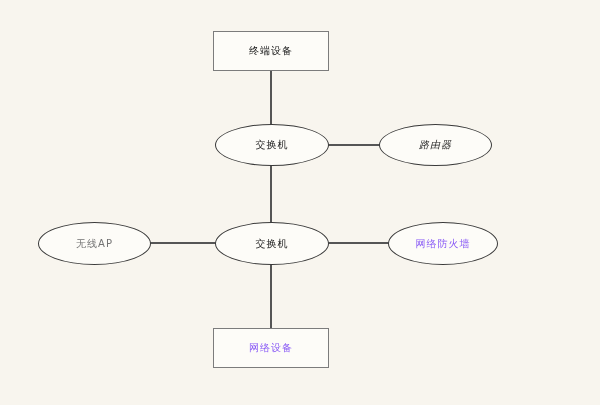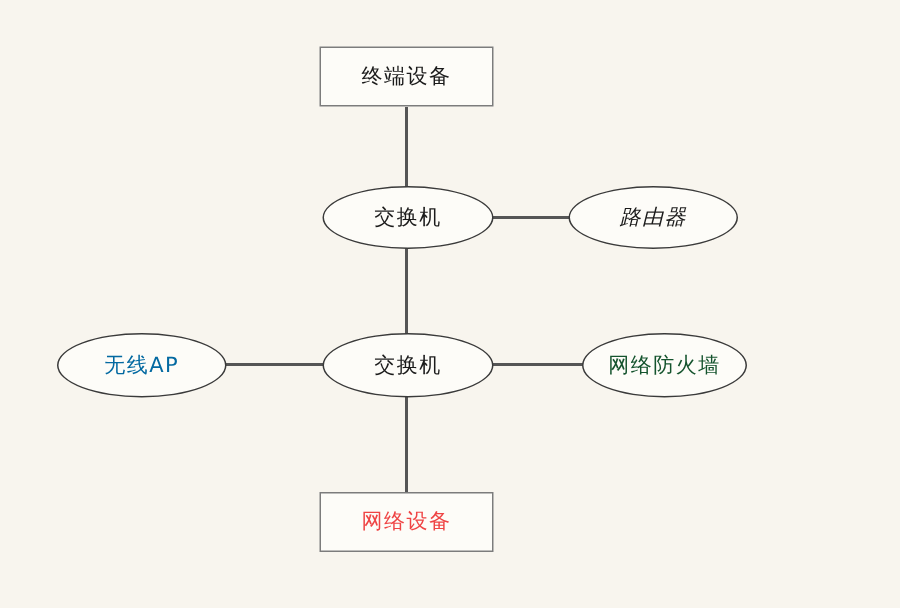--- a/index.html
+++ b/index.html
@@ -27,21 +27,21 @@
     height: 405px;
   }
   .node {
     position: absolute;
     box-sizing: border-box;
     display: flex;
     align-items: center;
     justify-content: center;
     background: #fdfcf8;
     color: #1b1b1b;
-    font-size: 14px;
+    font-size: 10px;
     letter-spacing: 1px;
     line-height: 1;
     white-space: nowrap;
     z-index: 2;
   }
   .node.rect {
     border: 1.5px solid #7c7c7c;
     border-radius: 0;
   }
   .node.ellipse {
@@ -68,26 +68,26 @@
   <div id="node-layer">
       <div class="node rect" style="left: 213px; top: 31px; width: 116px; height: 40px; background: rgb(253, 252, 248); color: rgb(27, 27, 27); border-color: rgb(124, 124, 124);">
         <span class="node-label">终端设备</span>
       </div>
       <div class="node ellipse" style="left: 215px; top: 124px; width: 114px; height: 42px; background: rgb(253, 252, 248); color: rgb(27, 27, 27); border-color: rgb(58, 58, 58);">
         <span class="node-label">交换机</span>
       </div>
       <div class="node ellipse" style="left: 379px; top: 124px; width: 113px; height: 42px; background: rgb(253, 252, 248); color: rgb(27, 27, 27); border-color: rgb(58, 58, 58); font-style: italic;">
         <span class="node-label">路由器</span>
       </div>
-      <div class="node ellipse" style="left: 38px; top: 222px; width: 113px; height: 43px; background: rgb(253, 252, 248); color: #0369a1; border-color: rgb(58, 58, 58);">
+      <div class="node ellipse" style="left: 38px; top: 222px; width: 113px; height: 43px; background: rgb(253, 252, 248); color: #737373; border-color: rgb(58, 58, 58);">
         <span class="node-label">无线AP</span>
       </div>
       <div class="node ellipse" style="left: 215px; top: 222px; width: 114px; height: 43px; background: rgb(253, 252, 248); color: rgb(27, 27, 27); border-color: rgb(58, 58, 58);">
         <span class="node-label">交换机</span>
       </div>
-      <div class="node ellipse" style="left: 388px; top: 222px; width: 110px; height: 43px; background: rgb(253, 252, 248); color: #14532d; border-color: rgb(58, 58, 58);">
+      <div class="node ellipse" style="left: 388px; top: 222px; width: 110px; height: 43px; background: rgb(253, 252, 248); color: #8b5cf6; border-color: rgb(58, 58, 58);">
         <span class="node-label">网络防火墙</span>
       </div>
-      <div class="node rect" style="left: 213px; top: 328px; width: 116px; height: 40px; background: rgb(253, 252, 248); color: #ef4444; border-color: rgb(124, 124, 124);">
+      <div class="node rect" style="left: 213px; top: 328px; width: 116px; height: 40px; background: rgb(253, 252, 248); color: #8b5cf6; border-color: rgb(124, 124, 124);">
         <span class="node-label">网络设备</span>
       </div>
     </div>
 </div>
 
 </body></html>

